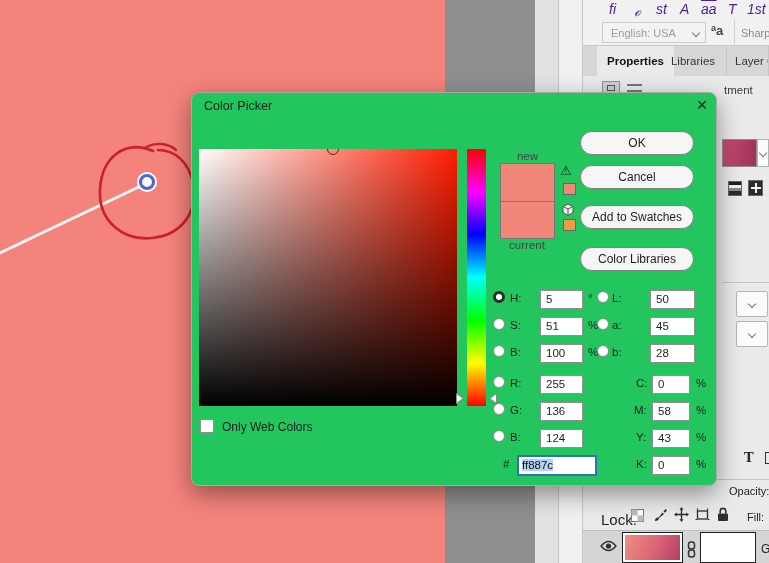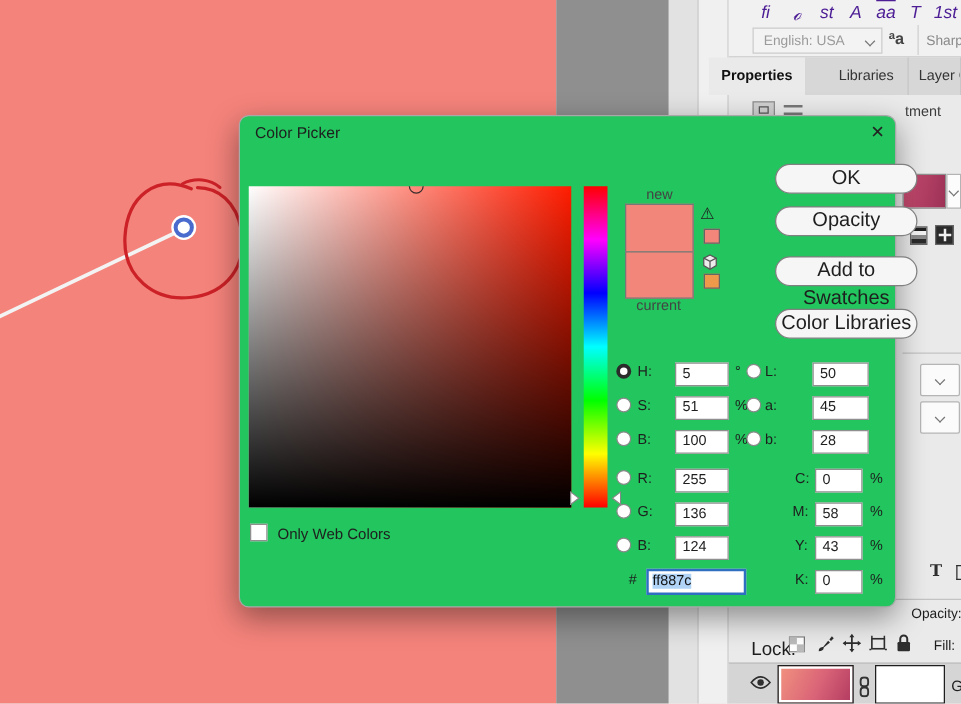--- a/index.html
+++ b/index.html
@@ -54,22 +54,22 @@
             border:1px solid #a9a9a9; border-radius:8px; box-shadow:0 8px 24px rgba(0,0,0,.40); z-index:30; }
   .dlg-title { position:absolute; left:12px; top:6px; font-size:12.5px; color:#1e1e1e; }
   .dlg-close { position:absolute; left:498px; top:1px; width:24px; height:24px; font-size:18px; line-height:22px; text-align:center; color:#222; cursor:default; }
   .field { position:absolute; left:7px; top:56px; width:258px; height:257px; overflow:hidden;
            background:linear-gradient(to top,#000,rgba(0,0,0,0)),linear-gradient(to right,#fff,#ff1c00); }
   .marker { position:absolute; left:128px; top:-6px; width:12px; height:12px; border:1.6px solid rgba(35,35,35,.9); border-radius:50%; }
   .hue { position:absolute; left:275px; top:56px; width:19px; height:257px;
          background:linear-gradient(to bottom,#f00 0%,#f0f 16.7%,#00f 33.3%,#0ff 50%,#0f0 66.7%,#ff0 83.3%,#f00 100%); }
   .swatch { position:absolute; left:308px; width:55px; height:38px; border:1px solid #777; }
   .minisw { position:absolute; left:371px; width:13px; height:12px; border:1px solid #666; }
-  .pbtn { position:absolute; left:428px; width:114px; height:24px; border:1px solid #808080; border-radius:12px;
-          background:#f6f6f6; font-size:16px; color:#1e1e1e; text-align:center; line-height:22px; cursor:default; }
+  .pbtn { position:absolute; left:388px; width:114px; height:24px; border:1px solid #808080; border-radius:12px;
+          background:#f6f6f6; font-size:12px; color:#1e1e1e; text-align:center; line-height:22px; cursor:default; }
   .radio { position:absolute; width:12px; height:12px; border-radius:50%; background:#fff; border:1px solid #8a8a8a; }
   .radio.sel { border:3.5px solid #2b2b2b; }
   .vbox { position:absolute; width:43px; height:19px; background:#fff; border:1px solid #8f8f8f; font-size:11.5px; line-height:17px; padding-left:5px; color:#1e1e1e; }
   .hexbox { position:absolute; left:325px; top:362px; width:80px; height:21px; background:#fff; border:2px solid #2f6fc2; font-size:11.5px; line-height:17px; padding-left:3px; }
   .hexbox span { background:#b0d3f6; color:#111; }
   .checkbox { position:absolute; left:8px; top:326px; width:14px; height:14px; background:#fff; border:1px solid #8f8f8f; }
 </style>
 </head>
 <body>
 
@@ -99,21 +99,21 @@
   <span class="oticon" style="left:747px">1st</span>
   <div class="langbox">
     <span>English: USA</span>
     <i class="chev" style="right:6px;top:7px"></i>
   </div>
   <span class="aaglyph">aa</span>
   <div class="abs" style="left:734px;top:20px;width:1px;height:24px;background:#cfcfcf"></div>
   <span class="txt" style="left:741px;top:27px;font-size:11px;color:#8a8a8a">Sharp</span>
 
   <div class="tabbar"></div>
-  <div class="tab active" style="left:567px;width:77px">Properties</div>
+  <div class="tab active" style="left:597px;width:77px">Properties</div>
   <div class="tab" style="left:660px;width:67px">Libraries</div>
   <div class="tab" style="left:727px;width:42px;text-align:left;padding-left:8px">Layer Co</div>
 
   <div class="abs" style="left:602px;top:81px;width:18px;height:14px;border:1px solid #8f8f8f;background:#d0d0d0">
     <div class="abs" style="left:4px;top:3px;width:8px;height:6px;border:1px solid #555"></div>
   </div>
   <div class="abs" style="left:627px;top:84px;width:15px;height:8px;border-top:2px solid #777;border-bottom:2px solid #777"></div>
   <span class="txt" style="left:724px;top:84px;color:#3c3c3c">tment</span>
 
   <div class="gradswatch"></div>
@@ -195,21 +195,21 @@
 
     <div class="txt" style="left:368px;top:70px;font-size:13px;color:#222">⚠</div>
     <div class="minisw" style="top:90px;background:#f2867a"></div>
     <svg class="abs" style="left:369px;top:110px" width="14" height="14" viewBox="0 0 14 14">
       <path d="M7 1 L12 3.5 L12 9.5 L7 12.5 L2 9.5 L2 3.5 Z" fill="#ececec" stroke="#555"></path>
       <path d="M2 3.5 L7 6 L12 3.5 M7 6 L7 12.5" stroke="#555" fill="none"></path>
     </svg>
     <div class="minisw" style="top:126px;background:#ef9a4a"></div>
 
     <div class="pbtn" style="top:38px">OK</div>
-    <div class="pbtn" style="top:72px">Opacity</div>
+    <div class="pbtn" style="top:72px">Cancel</div>
     <div class="pbtn" style="top:112px">Add to Swatches</div>
     <div class="pbtn" style="top:154px">Color Libraries</div>
 
     <div class="radio sel" style="left:301px;top:198px"></div>
     <span class="txt" style="left:318px;top:199px">H:</span>
     <div class="vbox" style="left:348px;top:197px">5</div>
     <span class="txt" style="left:396px;top:199px">°</span>
 
     <div class="radio" style="left:301px;top:225px"></div>
     <span class="txt" style="left:318px;top:226px">S:</span>

